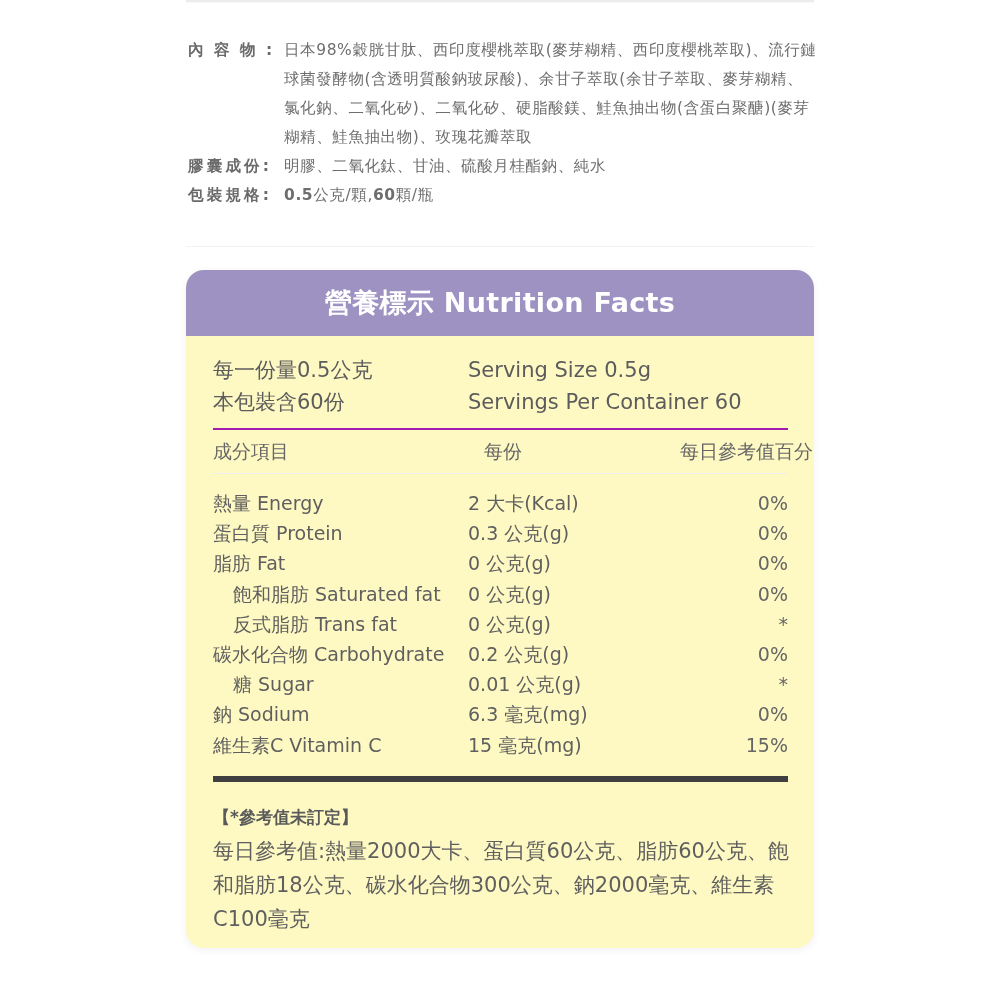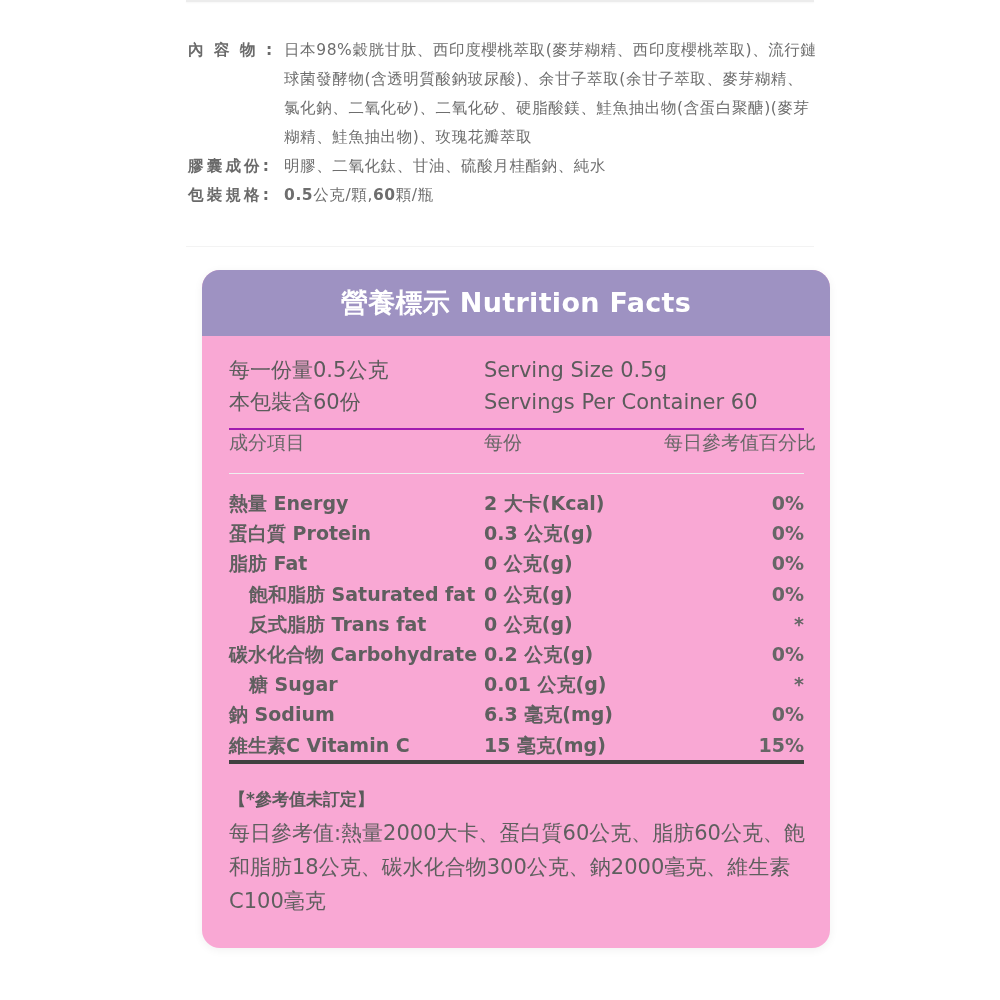--- a/index.html
+++ b/index.html
@@ -56,25 +56,25 @@
     position: absolute;
     left: 186px;
     top: 246px;
     width: 628px;
     height: 1px;
     background: #f3f3f3;
   }
 
   .nutrition-card {
     position: absolute;
-    left: 202px;
+    left: 186px;
     top: 270px;
     width: 628px;
     height: 678px;
-    background: #f9a8d4;
+    background: #fef9c3;
     border-radius: 18px;
     box-shadow: 0 2px 10px rgba(0,0,0,0.06);
     overflow: hidden;
   }
   .nutrition-header {
     height: 66px;
     background: #9e92c2;
     display: flex;
     align-items: center;
     justify-content: center;
@@ -97,29 +97,30 @@
     line-height: 32px;
     color: #5c5c5c;
   }
   .col-name { width: 255px; flex: 0 0 auto; white-space: nowrap; }
   .col-amount { width: 180px; flex: 0 0 auto; white-space: nowrap; }
   .col-dv { flex: 1 1 auto; text-align: right; white-space: nowrap; }
 
   .table-header {
     display: flex;
     height: 43px;
-    align-items: flex-start;
+    align-items: center;
     font-size: 19px;
     color: #666;
     border-bottom: 1px solid #efefef;
+    gap: 16px;
   }
   .nutrient-list {
     padding-top: 14px;
-    border-bottom: 4px solid #404040;
-    font-weight: bold;
+    padding-bottom: 16px;
+    border-bottom: 6px solid #404040;
   }
   .nutrient-row {
     display: flex;
     font-size: 19px;
     line-height: 30.2px;
     color: #5f5f5f;
   }
   .nutrient-row.indent .col-name { padding-left: 20px; width: 235px; }
   .nutrient-row .col-dv { color: #666; }
 

